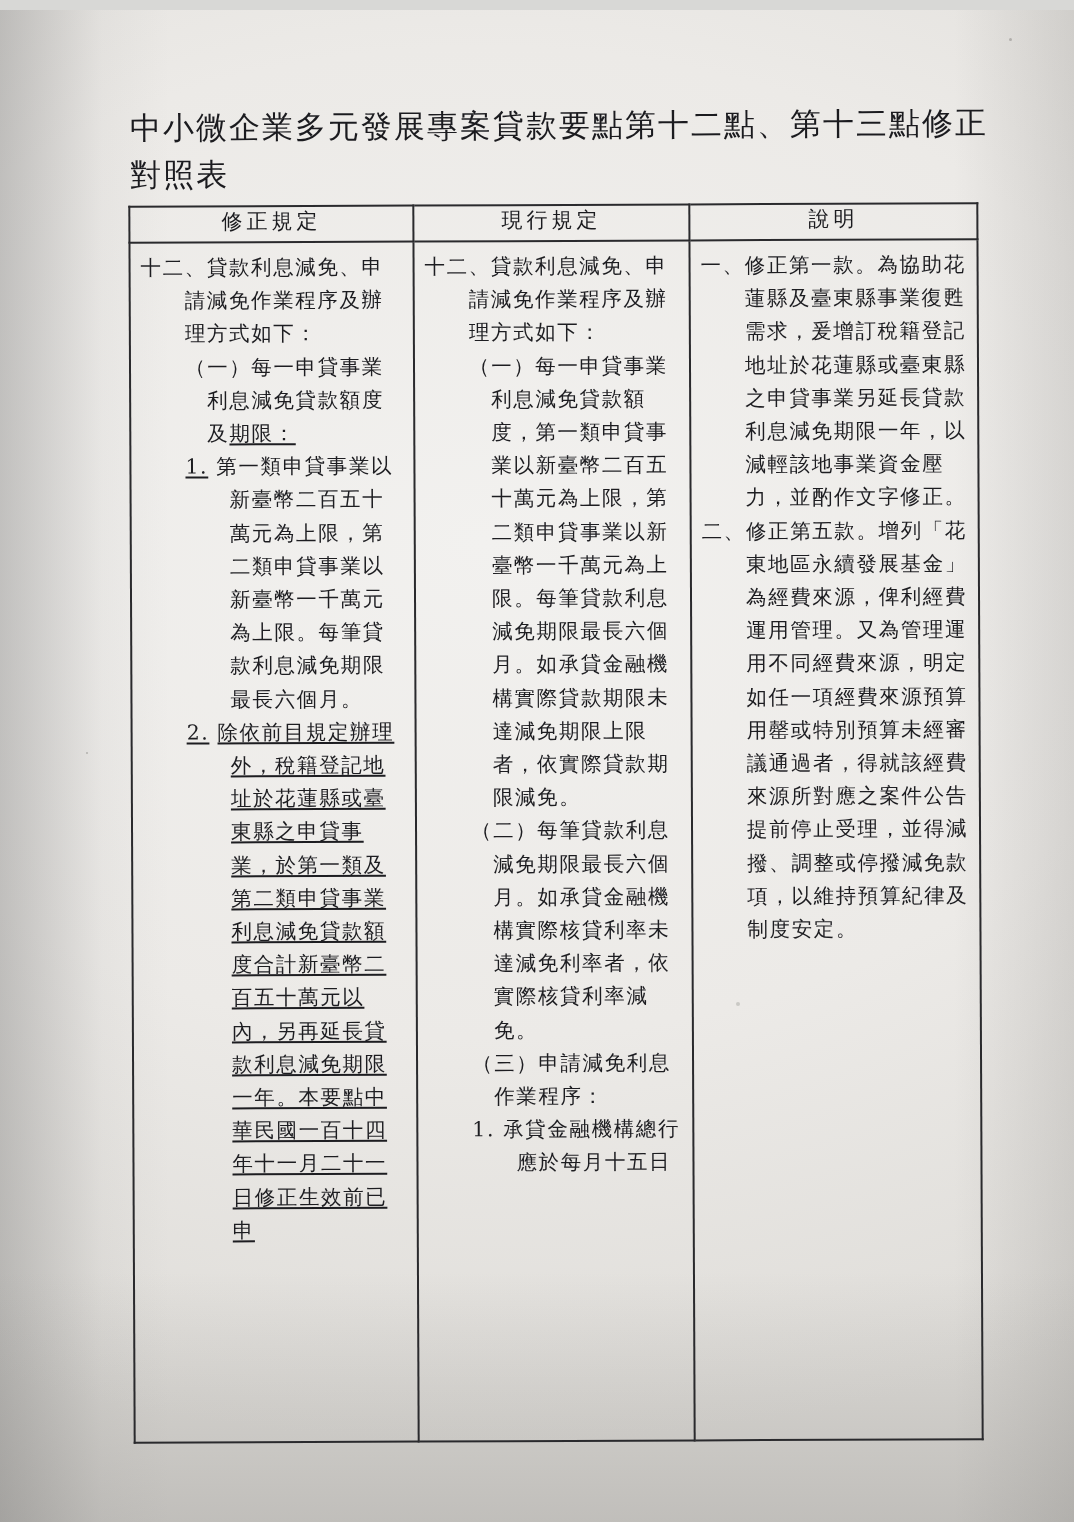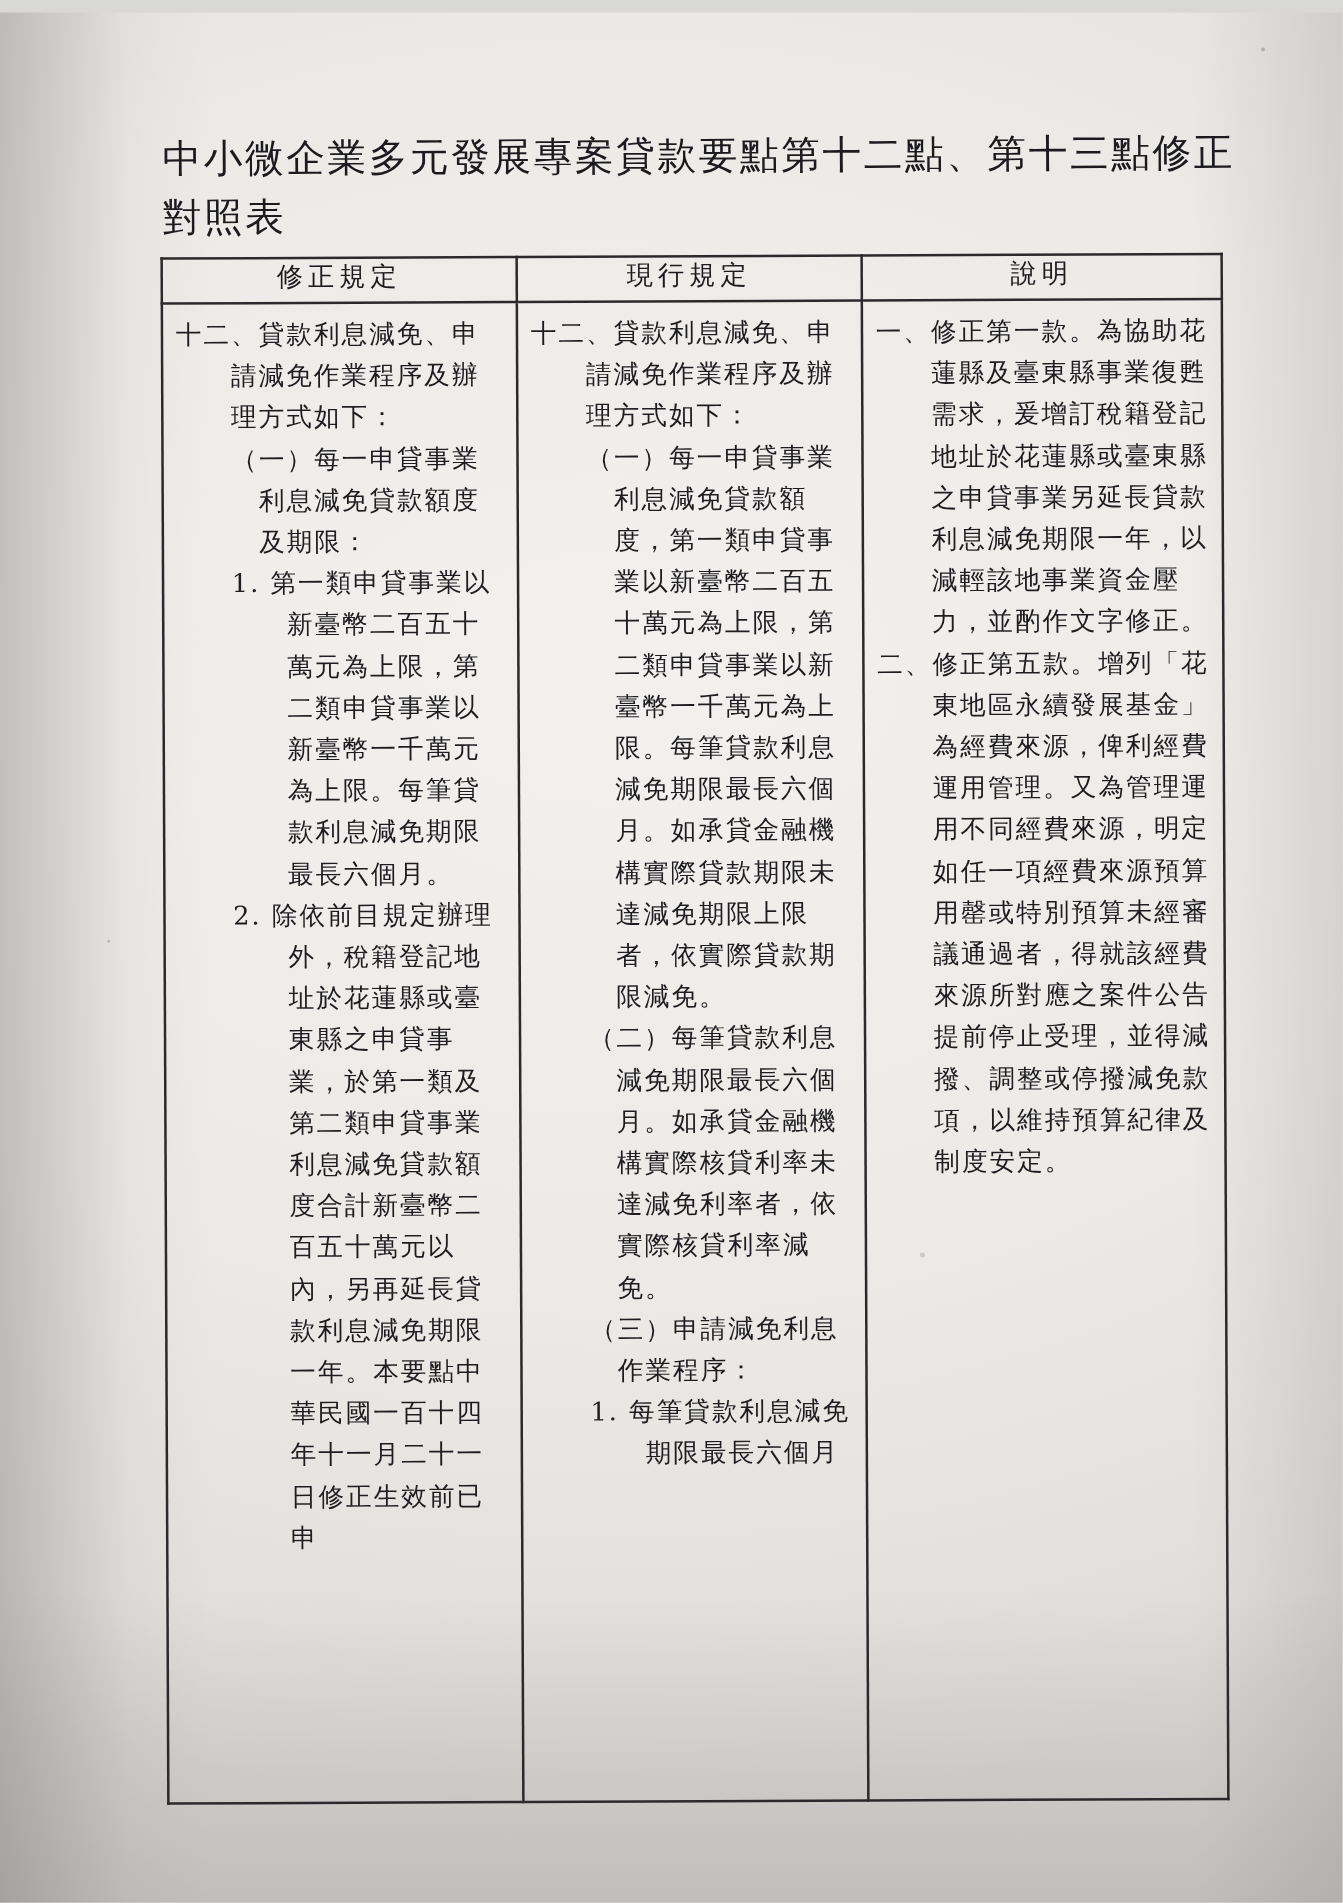--- a/index.html
+++ b/index.html
@@ -103,21 +103,21 @@
     overflow: hidden;
     font-size: 20.5px;
     line-height: 1.62;
     letter-spacing: 1.6px;
     color: #1d1d21;
     font-family: "DejaVu Serif", "Liberation Serif", serif;
   }
   .hang1 { padding-left: 44px; text-indent: -44px; }
   .hang2 { padding-left: 66px; text-indent: -22px; }
   .hangnum { padding-left: 88px; text-indent: -44px; }
-  .u { text-underline-offset: 3px; }
+  .u { text-decoration: underline; text-underline-offset: 3px; }
 </style>
 </head>
 <body>
 
 <div class="page">
   <div class="shadow-tl"></div>
   <div class="shadow-right"></div>
   <div class="shadow-bottom"></div>
   <div class="speck" style="left:1009px;top:28px;"></div>
   <div class="speck" style="left:86px;top:742px;width:2px;height:2px;"></div>
@@ -163,21 +163,21 @@
               <div class="hang2">
                 <span>（一）</span><span>每一申貸事業利息減免貸款額度，第一類申貸事業以新臺幣二百五十萬元為上限，第二類申貸事業以新臺幣一千萬元為上限。每筆貸款利息減免期限最長六個月。如承貸金融機構實際貸款期限未達減免期限上限者，依實際貸款期限減免。</span>
               </div>
               <div class="hang2">
                 <span>（二）</span><span>每筆貸款利息減免期限最長六個月。如承貸金融機構實際核貸利率未達減免利率者，依實際核貸利率減免。</span>
               </div>
               <div class="hang2">
                 <span>（三）</span><span>申請減免利息作業程序：</span>
               </div>
               <div class="hangnum">
-                <span>1.</span> <span>每筆貸款利息減免期限最長六個月</span>
+                <span>1.</span> <span>承貸金融機構總行應於每月十五日</span>
               </div>
             </div>
           </td>
 
           <td>
             <div class="cell-body">
               <div class="hang1">
                 <span>一、</span><span>修正第一款。為協助花蓮縣及臺東縣事業復甦需求，爰增訂稅籍登記地址於花蓮縣或臺東縣之申貸事業另延長貸款利息減免期限一年，以減輕該地事業資金壓力，並酌作文字修正。</span>
               </div>
               <div class="hang1">

